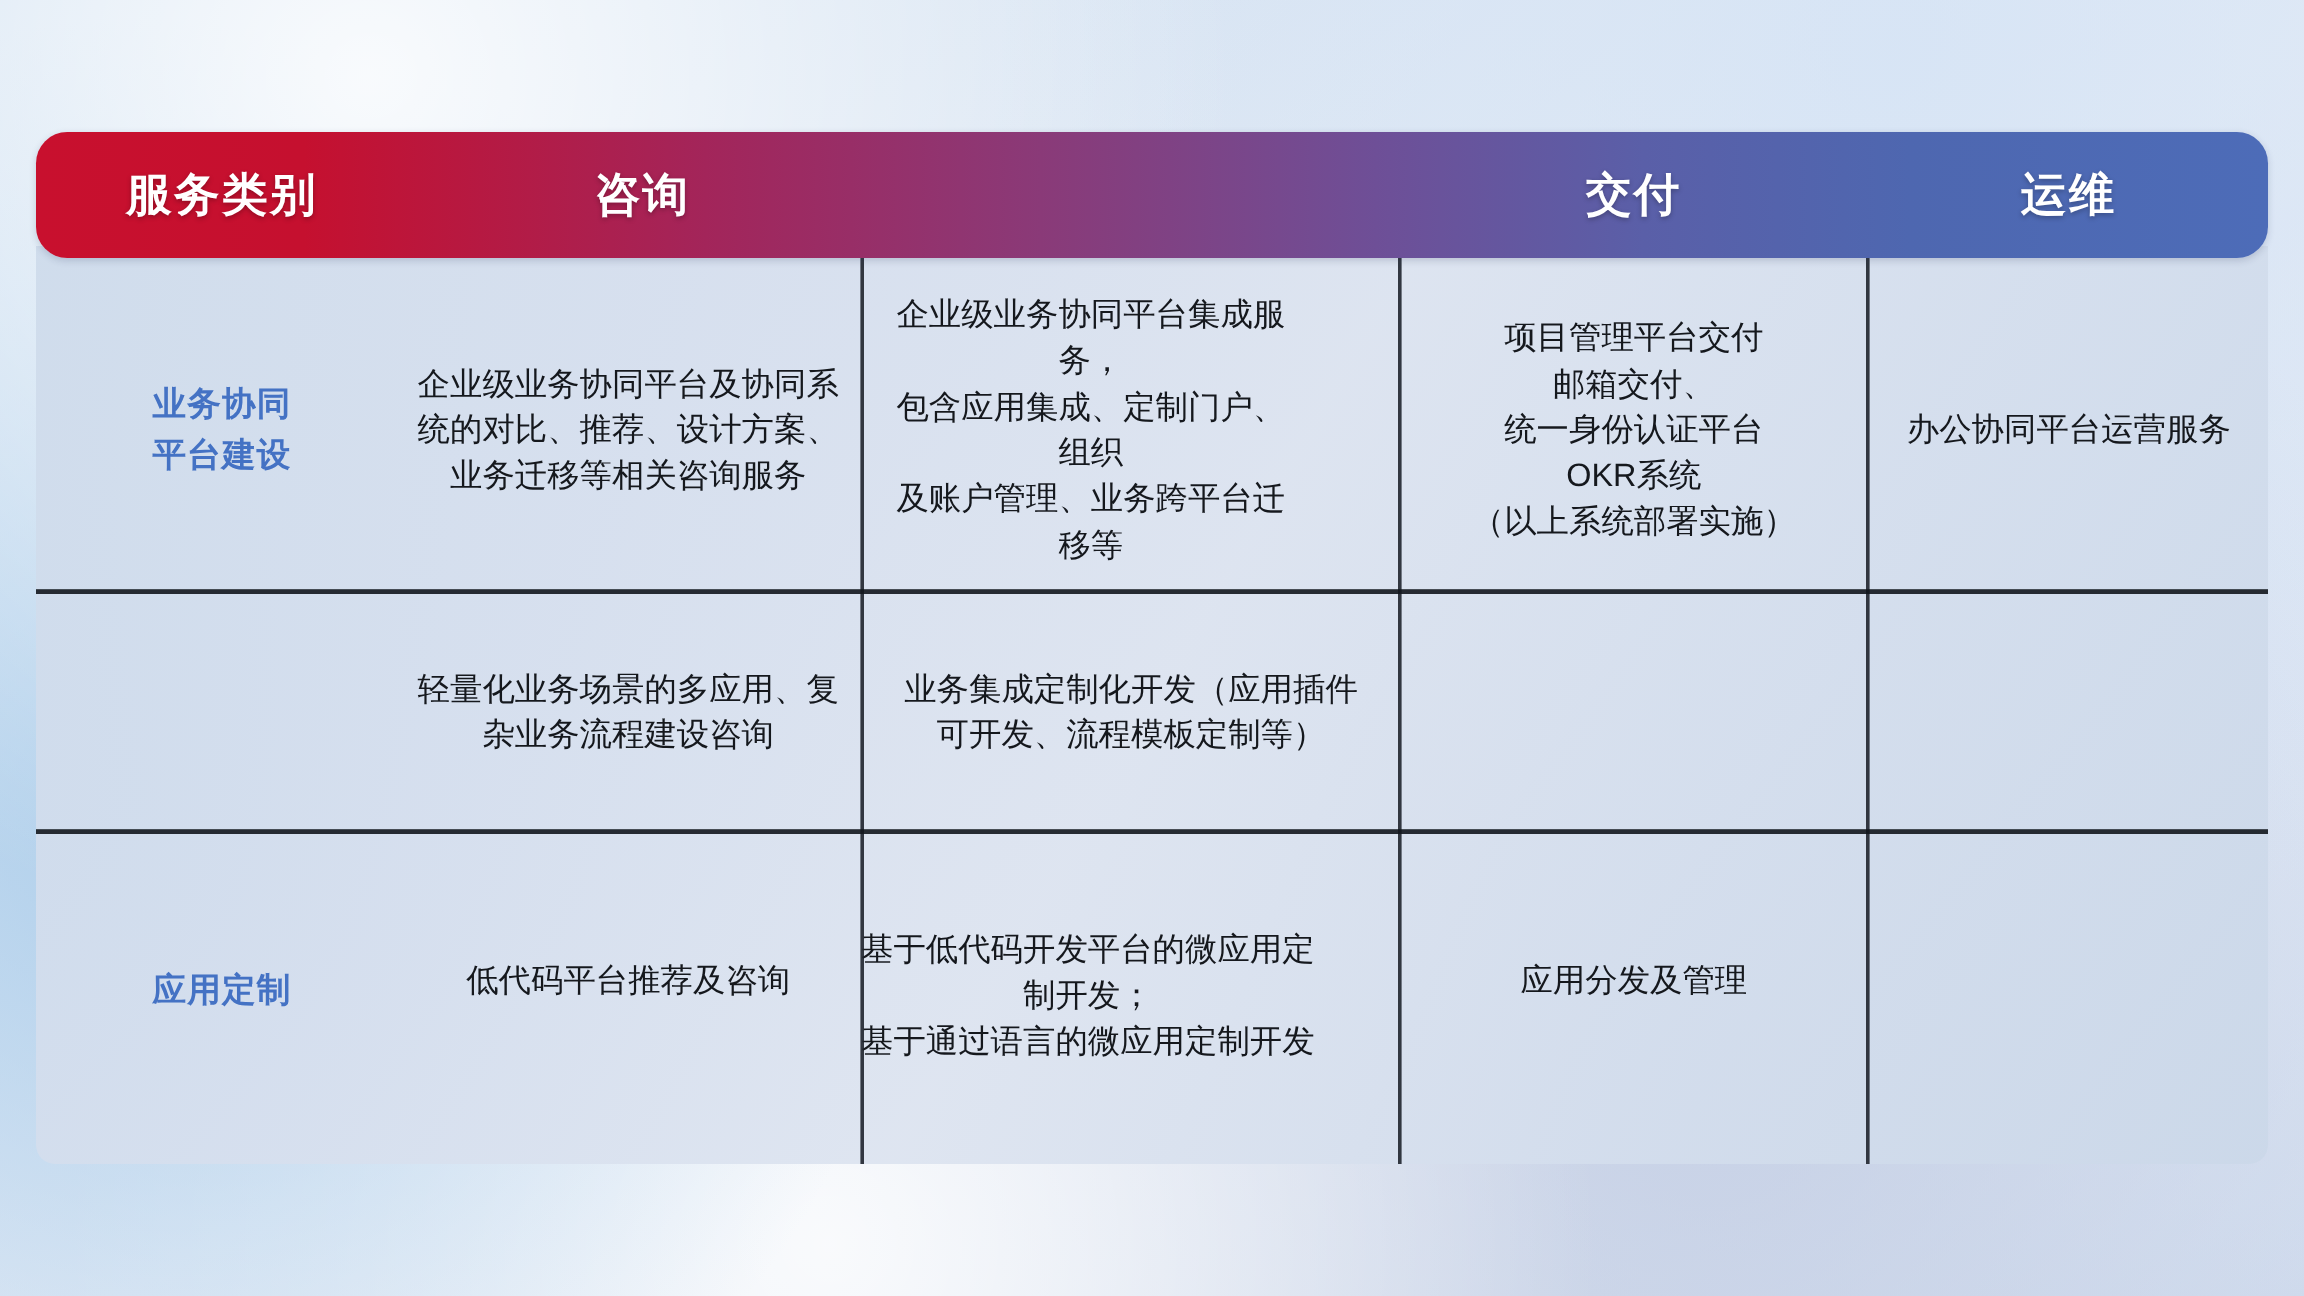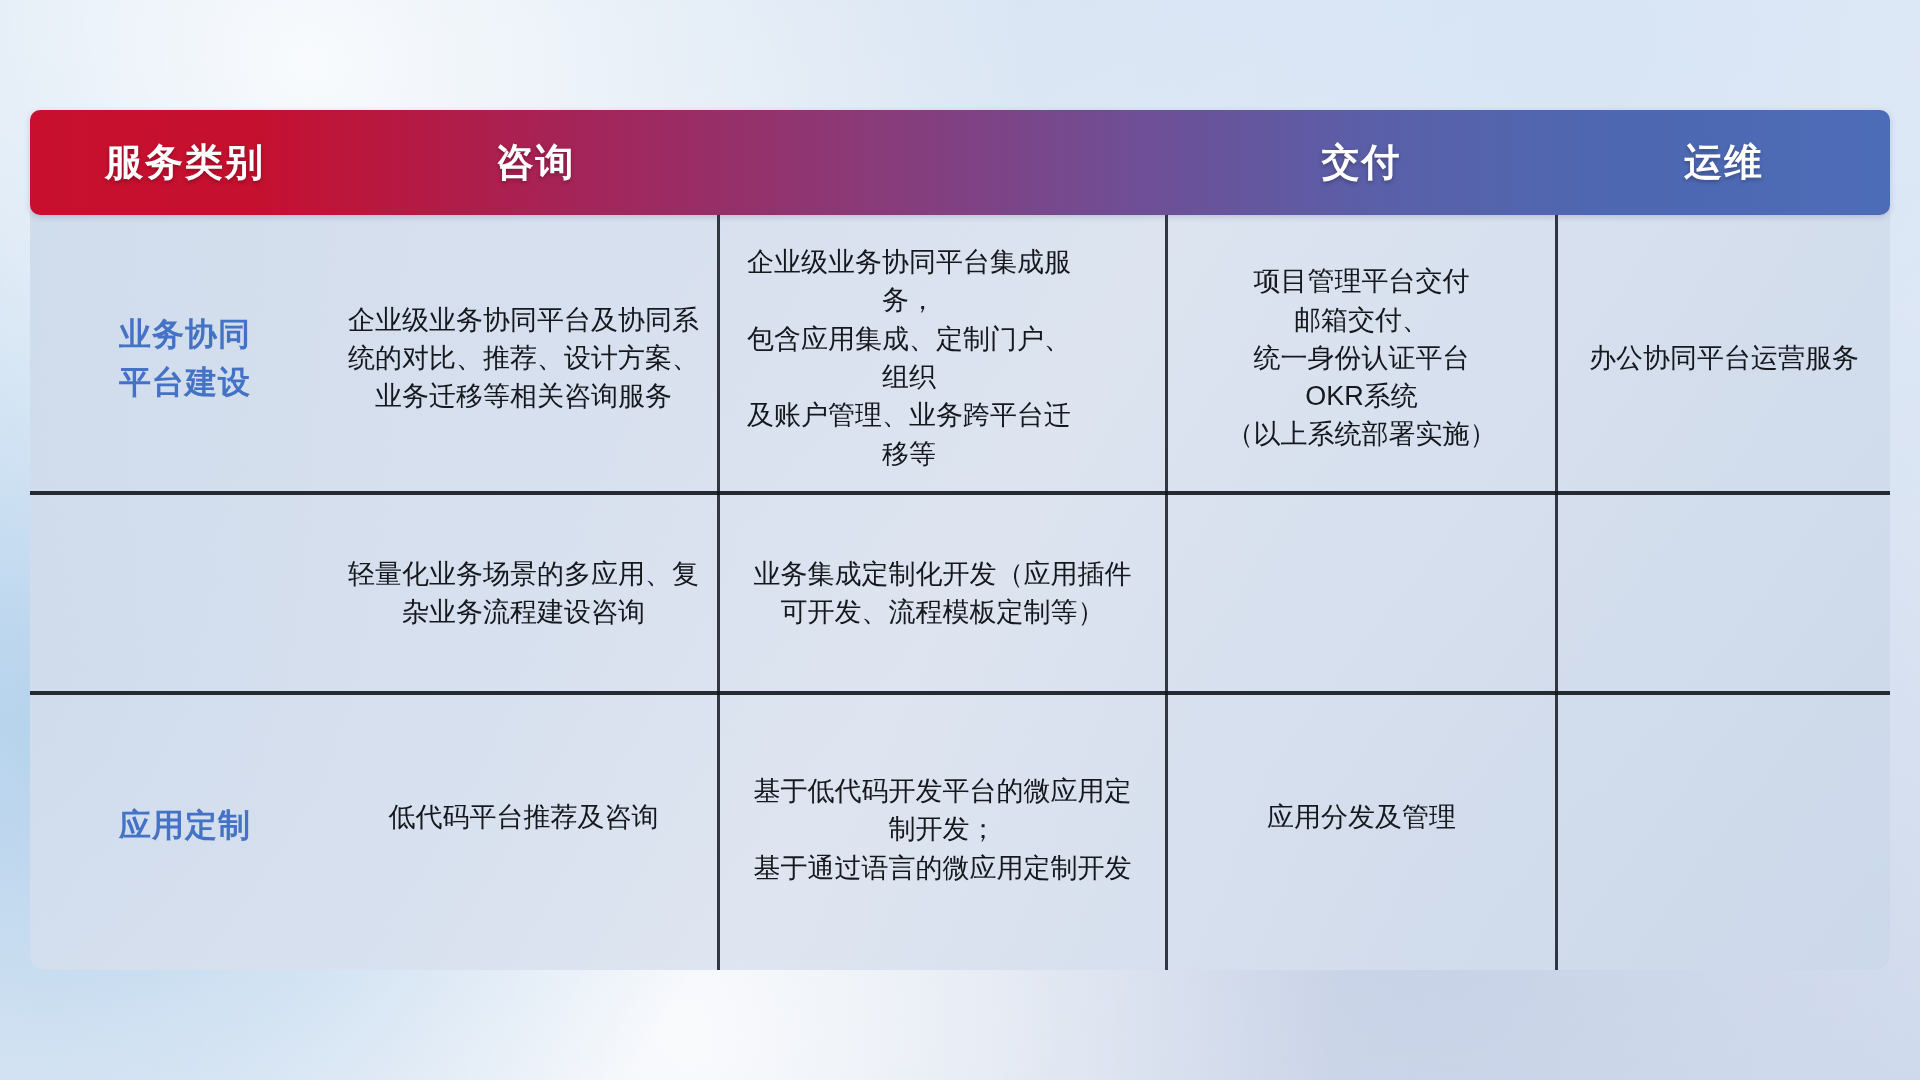--- a/index.html
+++ b/index.html
@@ -17,21 +17,21 @@
       radial-gradient(circle at 36% 96%, rgba(255,255,255,0.8) 0%, rgba(255,255,255,0) 40%),
       radial-gradient(circle at 74% 82%, rgba(196,206,228,0.85) 0%, rgba(196,206,228,0) 45%),
       radial-gradient(circle at 98% 52%, rgba(224,233,246,0.95) 0%, rgba(224,233,246,0) 40%),
       linear-gradient(150deg,#cfe0f1 0%,#dbe6f3 28%,#e7edf6 52%,#dde5f1 74%,#ccd9ec 100%);
   }
   
   #table-card{
     position:absolute;left:30px;top:110px;width:1860px;height:860px;
   }
   #table-header{
-    position:relative;height:105px;border-radius:10px;
+    position:relative;height:105px;border-radius:26px;
     background:linear-gradient(90deg,
         #c8102e 0%, #c5102f 12%, #a3255a 30%, #8a3a78 45%,
         #6e4f97 60%, #5a5fa8 72%, #4e67b0 84%, #4d6cb8 100%);
     box-shadow:0 2px 6px rgba(40,50,90,0.18);
     z-index:3;
   }
   #table-body{
     position:absolute;left:0;top:95px;width:1860px;height:765px;
     border-radius:0 0 16px 16px;
     background:linear-gradient(120deg,
@@ -56,21 +56,21 @@
 
   .row{position:absolute;left:0;width:1860px;}
   .cell{
     position:absolute;top:0;bottom:0;display:flex;
     align-items:center;justify-content:center;
     box-sizing:border-box;padding:6px 16px;
     text-align:center;color:#15181d;font-size:27px;line-height:1.42;
     white-space:pre-line;
   }
   .cell.cat{
-    color:#4472c4;font-weight:bold;font-size:32px;line-height:1.5;
+    color:#4472c4;font-weight:bold;font-size:28px;line-height:1.5;
     letter-spacing:1px;
   }
 </style>
 </head>
 <body>
 
 <div id="stage">
 
   <div id="table-card">
 
@@ -105,21 +105,21 @@
 杂业务流程建设咨询</div>
         <div class="cell" style="left:690px;width:445px;">业务集成定制化开发（应用插件
 可开发、流程模板定制等）</div>
         <div class="cell" style="left:1138px;width:387px;"></div>
         <div class="cell" style="left:1528px;width:332px;"></div>
       </div>
 
       <div class="row" style="top:490px;height:245px;">
         <div class="cell cat" style="left:10px;width:290px;margin-top:15px;">应用定制</div>
         <div class="cell" style="left:300px;width:387px;">低代码平台推荐及咨询</div>
-        <div class="cell" style="left:690px;width:445px;margin-top:24px;">基于低代码开发平台的微应用定
+        <div class="cell" style="left:654px;width:445px;margin-top:24px;">基于低代码开发平台的微应用定
 制开发；
 基于通过语言的微应用定制开发</div>
         <div class="cell" style="left:1138px;width:387px;">应用分发及管理</div>
         <div class="cell" style="left:1528px;width:332px;"></div>
       </div>
 
     </div>
 
     <div id="table-header">
       <div class="hdr-cell" style="left:10px;width:290px;">服务类别</div>

